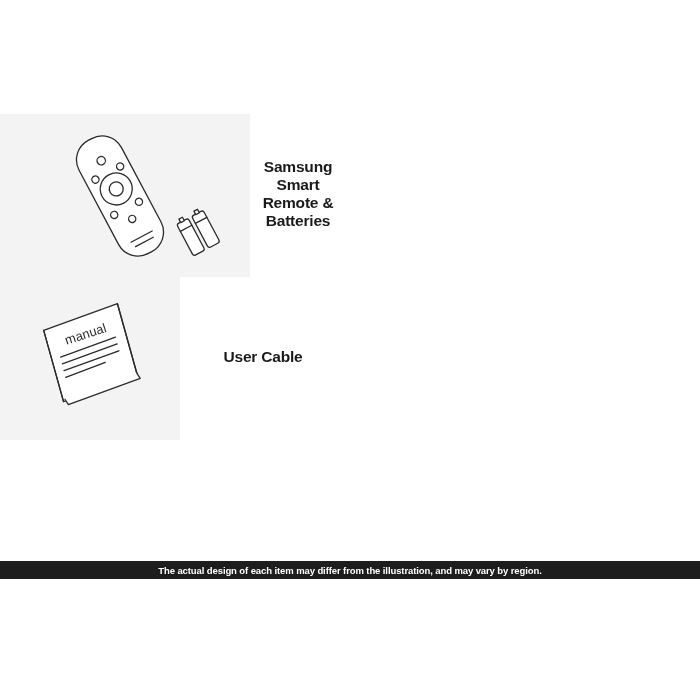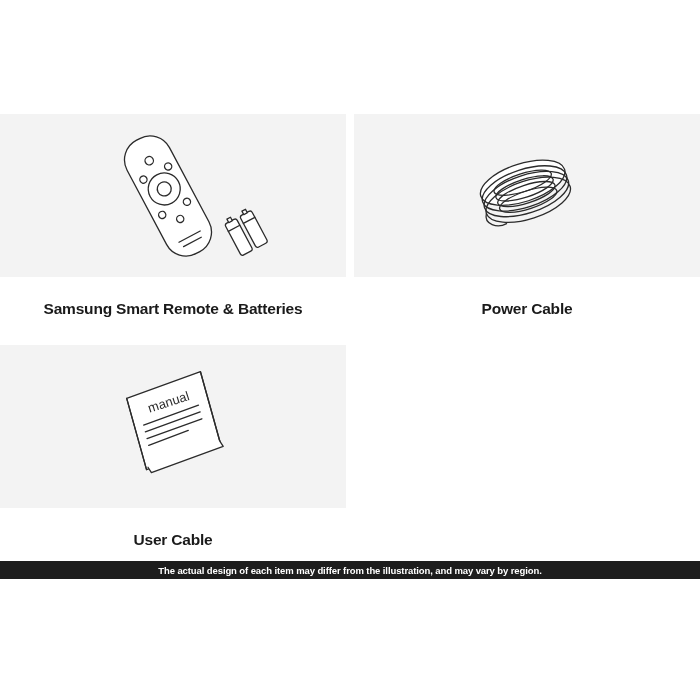--- a/index.html
+++ b/index.html
@@ -25,21 +25,20 @@
   }
   .row {
     display: flex;
     flex-direction: row;
     gap: 8px;
     margin-bottom: 0;
   }
   .cell {
     width: 346px;
     display: flex;
-    flex-direction: column;
     align-items: center;
   }
   .cell.empty {
     visibility: hidden;
   }
   .thumb {
     width: 346px;
     height: 163px;
     background: #f3f3f3;
     display: flex;
@@ -109,40 +108,20 @@
                 <rect x="199" y="88" width="13" height="36" rx="2.5" fill="#ffffff"></rect>
                 <line x1="199" y1="96" x2="212" y2="96"></line>
                 <rect x="203.5" y="84.5" width="4" height="4" fill="#ffffff"></rect>
               </g>
             </svg>
           </span>
         </div>
         <div class="caption">Samsung Smart Remote &amp; Batteries</div>
       </div>
 
-      <div class="cell">
-        <div class="thumb">
-          <span>
-            <svg width="160" height="120" viewBox="0 0 160 120" fill="none" stroke="#2b2b2b" stroke-width="1.3" stroke-linecap="round" stroke-linejoin="round">
-              <g transform="rotate(-18 80 60)">
-                <ellipse cx="80" cy="46" rx="44" ry="19" fill="#ffffff"></ellipse>
-                <ellipse cx="80" cy="46" rx="30" ry="9" fill="#ffffff"></ellipse>
-                <ellipse cx="80" cy="52" rx="44" ry="19" fill="none"></ellipse>
-                <ellipse cx="80" cy="52" rx="30" ry="9" fill="none"></ellipse>
-                <ellipse cx="80" cy="58" rx="44" ry="19" fill="none"></ellipse>
-                <ellipse cx="80" cy="58" rx="30" ry="9" fill="none"></ellipse>
-                <ellipse cx="80" cy="64" rx="44" ry="19" fill="none"></ellipse>
-                <ellipse cx="80" cy="64" rx="30" ry="9" fill="none"></ellipse>
-                <path d="M36 64 C30 74 42 82 52 80"></path>
-              </g>
-            </svg>
-          </span>
-        </div>
-        <div class="caption">Power Cable</div>
-      </div>
 
     </div>
 
     <div class="row">
 
       <div class="cell">
         <div class="thumb">
           <span>
             <svg width="180" height="130" viewBox="0 0 180 130" fill="none" stroke="#2b2b2b" stroke-width="1.3" stroke-linecap="round" stroke-linejoin="round">
               <g transform="rotate(-14 90 65)">

